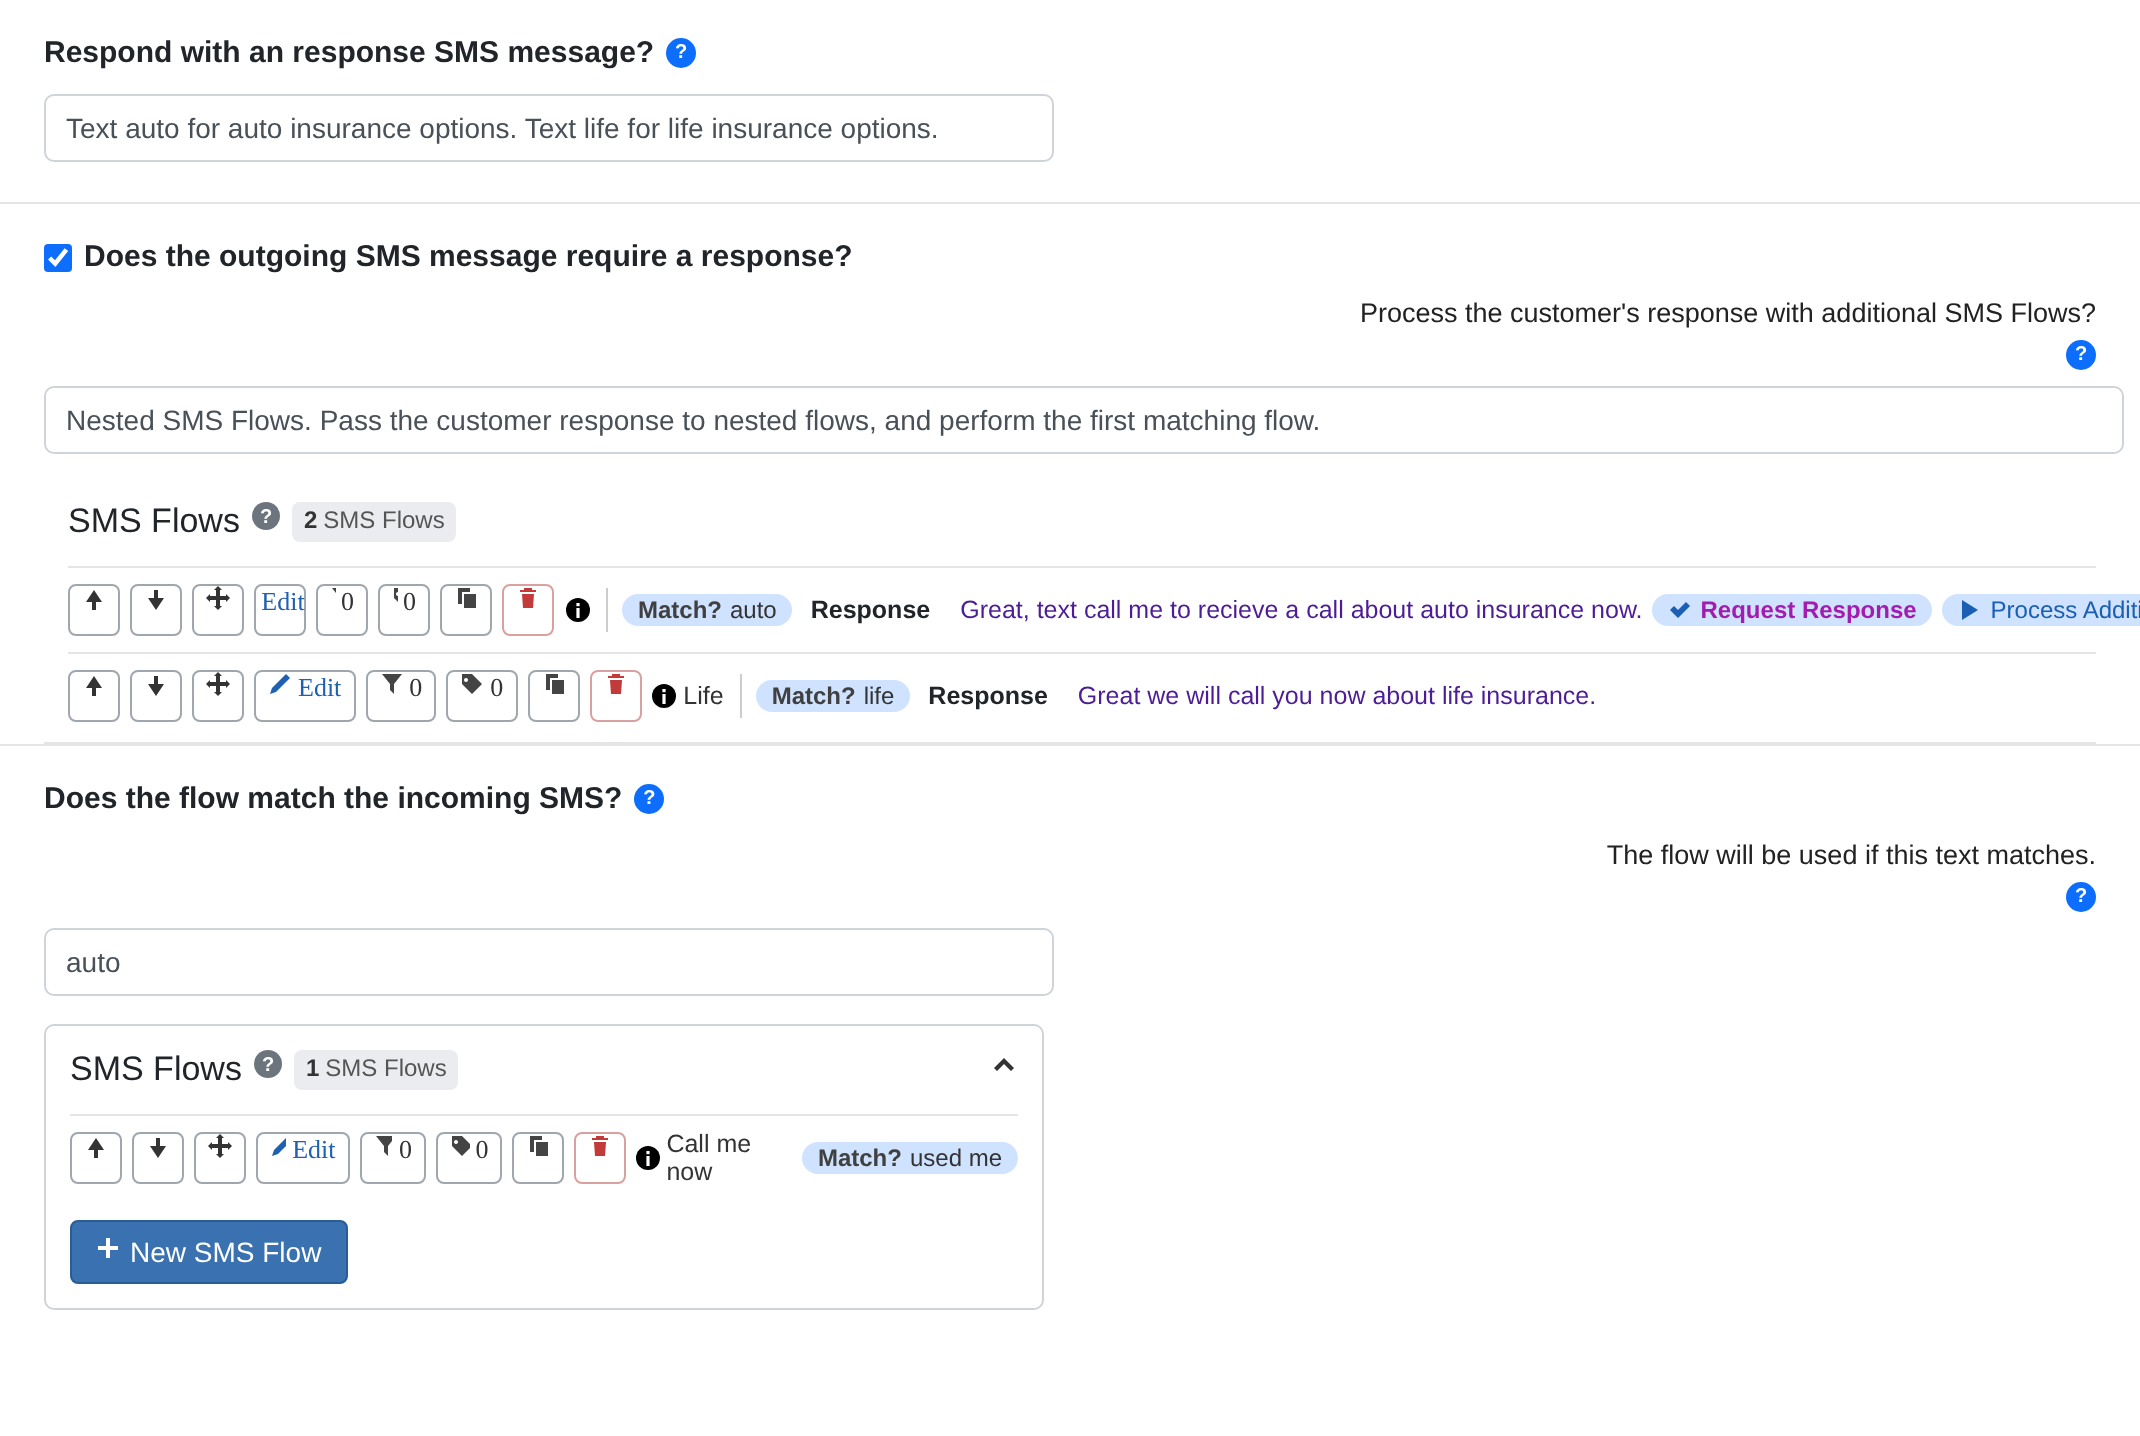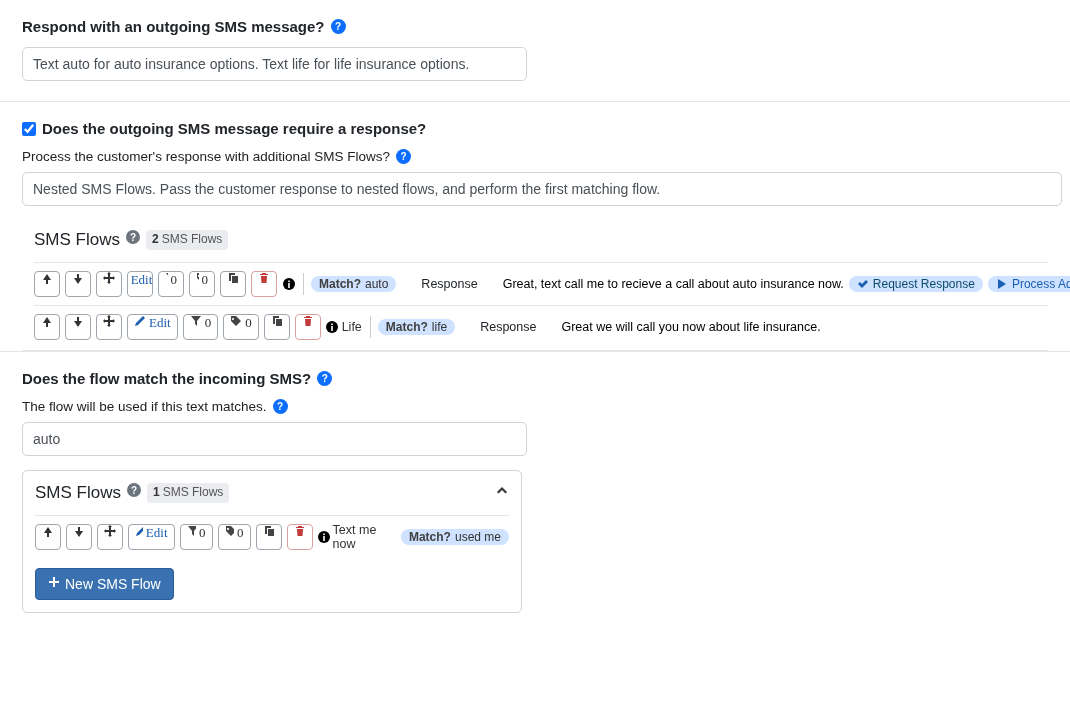--- a/index.html
+++ b/index.html
@@ -23,22 +23,23 @@
     margin: 8px 0 12px 0;
     display: flex;
     align-items: center;
     gap: 6px;
   }
   .subtext {
     font-size: 13.5px;
     color: #222;
     margin: 0 0 8px 0;
     display: flex;
-    align-items: center;
+    align-items: flex-end;
     gap: 6px;
+    flex-direction: column;
   }
   .help-icon {
     width: 15px;
     height: 15px;
     border-radius: 50%;
     background: #0d6efd;
     color: #fff;
     display: inline-flex;
     align-items: center;
     justify-content: center;
@@ -153,24 +154,24 @@
     display: inline-flex;
     align-items: center;
     border-radius: 11px;
     padding: 1px 8px;
     font-size: 12px;
     gap: 4px;
     white-space: nowrap;
   }
   .pill.match { background: #cfe2ff; color: #333; }
   .pill.match b { color: #404040; font-weight: 700; }
-  .pill.req { background: #cfe2ff; color: #0c4a6e; }
+  .pill.req { background: #cfe2ff; color: #a21caf; font-weight: bold; }
   .pill.proc { background: #cfe2ff; color: #1a5fb4; }
-  .resp-label { font-weight: 400; font-size: 12.5px; margin-left: 20px; }
-  .resp-text { font-size: 12.5px; color: #000000; margin-left: 20px; white-space: nowrap; }
+  .resp-label { font-weight: 700; font-size: 12.5px; margin-left: 4px; }
+  .resp-text { font-size: 12.5px; color: #4c1d95; margin-left: 10px; white-space: nowrap; }
   .icon-pencil-fill { fill: #2060b0; }
   .icon-filter-fill { fill: #444; }
   .icon-tag-fill { fill: #444; }
   .icon-copy-fill { fill: #444; }
   .icon-trash-fill { fill: #c23a3a; }
   .icon-arrow-fill { fill: #333; }
   .icon-move-fill { fill: #333; }
   .icon-check-fill { fill: #1a5fb4; }
   .icon-play-fill { fill: #1a5fb4; }
   .new-flow-btn {
@@ -236,21 +237,21 @@
       </g>
     <g id="i-qmark">
         <circle cx="7" cy="7" r="7" fill="#6c757d"></circle>
         <text x="7" y="10.5" font-size="10" font-weight="700" fill="#fff" text-anchor="middle">?</text>
       </g>
   </defs>
 </svg>
 
 <div class="section">
   <div class="heading">
-    <span>Respond with an outgoing SMS message?</span>
+    <span>Respond with an response SMS message?</span>
     <span class="help-icon">?</span>
   </div>
   <input class="textbox" type="text" value="Text auto for auto insurance options. Text life for life insurance options." style="">
 </div>
 
 <div class="section" style="padding-bottom:0;">
   <div class="heading">
     <input type="checkbox" class="checkbox" checked="" style="">
     <span>Does the outgoing SMS message require a response?</span>
   </div>
@@ -480,21 +481,21 @@
           <svg width="12" height="12">
             <use href="#i-trash"></use>
           </svg>
         </button>
       <span class="flow-info noborder">
         <span class="info-icon">
             <svg width="12" height="12">
               <use href="#i-info"></use>
             </svg>
           </span>
-        <span>Text me now</span>
+        <span>Call me now</span>
       </span>
       <span class="pill match">
           <b>Match?</b>
           <span>used me</span>
         </span>
     </div>
 
     <button class="new-flow-btn">
       <svg width="12" height="12">
           <use href="#i-plus"></use>

